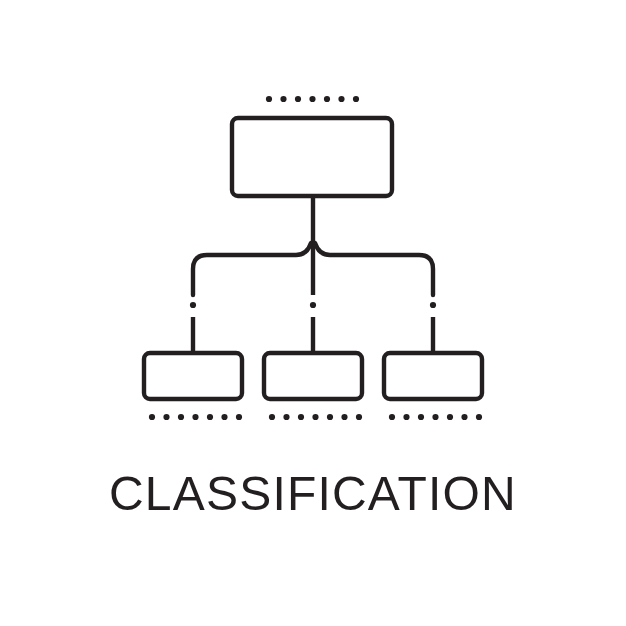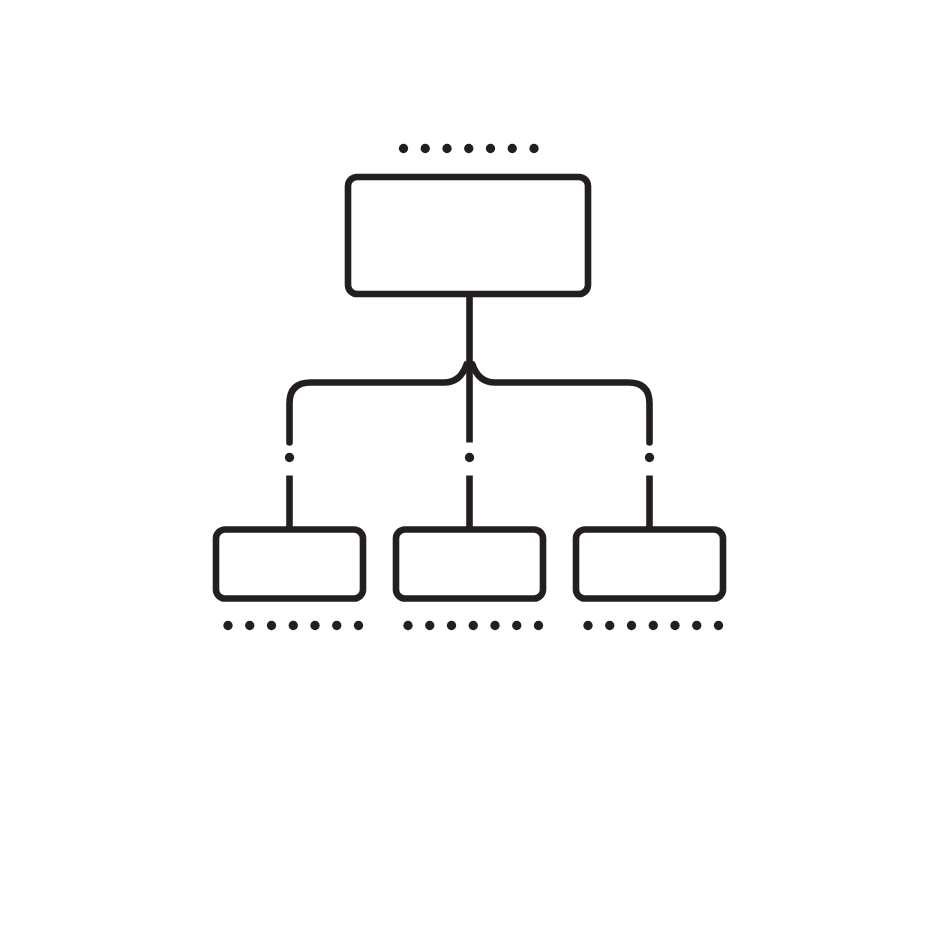--- a/index.html
+++ b/index.html
@@ -120,14 +120,17 @@
       <circle cx="406.5" cy="417" r="3.1"></circle>
       <circle cx="421" cy="417" r="3.1"></circle>
       <circle cx="435.5" cy="417" r="3.1"></circle>
       <circle cx="450" cy="417" r="3.1"></circle>
       <circle cx="464.5" cy="417" r="3.1"></circle>
       <circle cx="479" cy="417" r="3.1"></circle>
     </g>
 
   </svg>
 
+  <div id="caption-layer">
+    <span id="caption-text">CLASSIFICATION</span>
+  </div>
 
 </div>
 
 </body></html>

